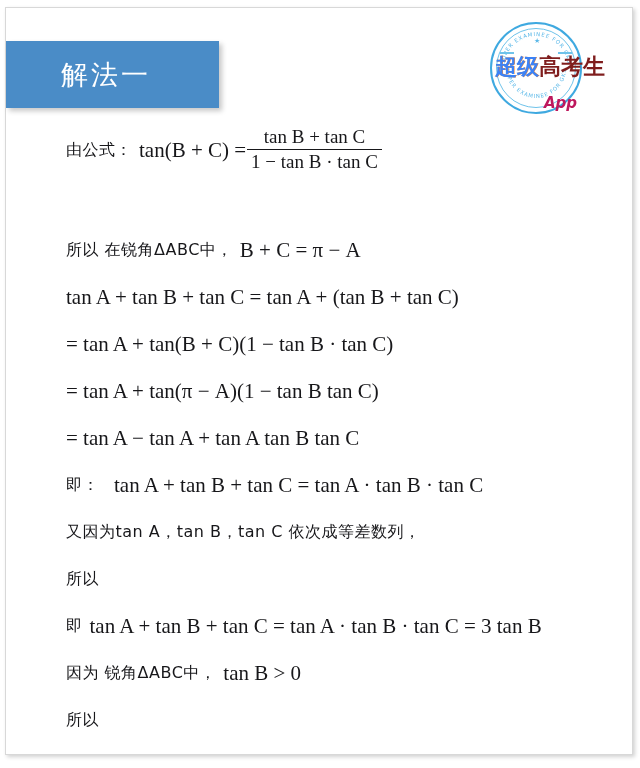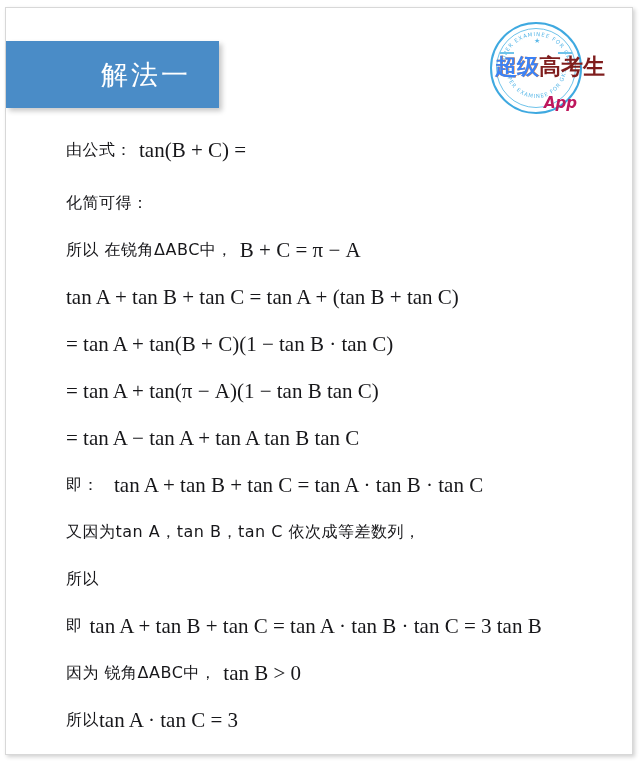--- a/index.html
+++ b/index.html
@@ -34,21 +34,21 @@
     left: 0px;
     top: 33px;
     width: 213px;
     height: 67px;
     background: #4a8cc7;
     box-shadow: 3px 3px 5px rgba(0,0,0,0.22);
     display: flex;
     align-items: center;
     justify-content: flex-end;
     box-sizing: border-box;
-    padding-right: 28px;
+    padding-right: 68px;
   }
   #title-banner .banner-text {
     color: #ffffff;
     font-family: "DejaVu Sans", "Liberation Sans", sans-serif;
     font-size: 27px;
     letter-spacing: 3px;
     font-weight: 400;
   }
 
   
@@ -217,24 +217,27 @@
     <div class="main-cn"><span class="part-red">超级</span><span class="part-blue">高考生</span></div>
     <div class="app-word">App</div>
   </div>
 
   <div id="math-body">
 
     <div class="math-line" id="line-0">
       <span class="cn">由公式：</span>
         <span class="sp"></span>
         <span class="mathtxt">tan(B + C) =</span>
-    </div>
-
-    <div class="math-line">
-      <span class="cn">化简可得：</span>
+      <span class="frac">
+        <span class="num mathtxt">tan B + tan C</span>
+        <span class="den mathtxt">1 − tan B · tan C</span>
+      </span>
+    </div>
+
+    <div class="math-line">
         <span class="sp"></span>
     </div>
 
     <div class="math-line">
       <span class="cn">所以 在锐角ΔABC中，</span>
         <span class="sp"></span>
         <span class="mathtxt">B + C = π − A</span>
     </div>
 
     <div class="math-line">
@@ -275,17 +278,16 @@
     </div>
 
     <div class="math-line">
       <span class="cn">因为 锐角ΔABC中，</span>
         <span class="sp"></span>
         <span class="mathtxt">tan B &gt; 0</span>
     </div>
 
     <div class="math-line">
       <span class="cn">所以</span>
-        <span class="mathtxt">tan A · tan C = 3</span>
     </div>
 
   </div>
 </div>
 
 </body></html>

